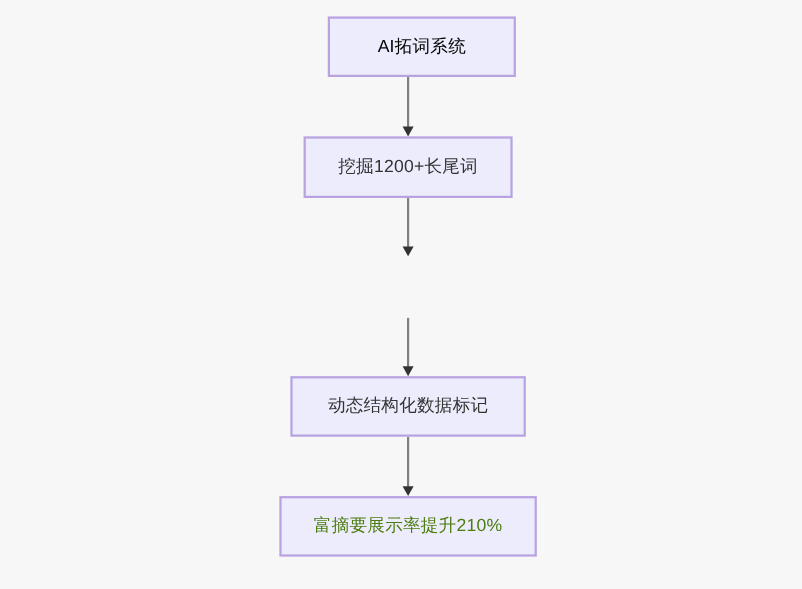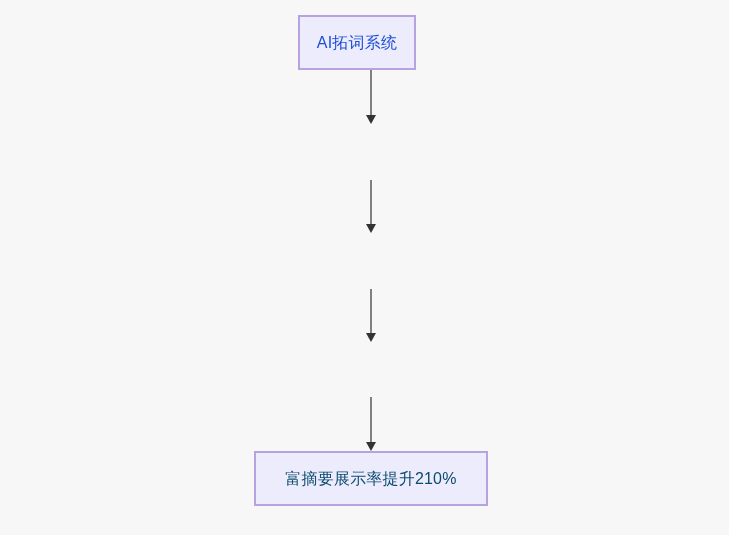--- a/index.html
+++ b/index.html
@@ -70,16 +70,18 @@
   </div>
   <div class="edge" style="left: 361px; top: 289px; width: 20px; height: 53px;">
     <div class="edge-line" style="height: 45px; background: rgb(128, 128, 128);"></div>
     <div class="edge-head" style="border-top-color: rgb(51, 51, 51);"></div>
   </div>
   <div class="edge" style="left: 361px; top: 397px; width: 20px; height: 54px;">
     <div class="edge-line" style="height: 46px; background: rgb(128, 128, 128);"></div>
     <div class="edge-head" style="border-top-color: rgb(51, 51, 51);"></div>
   </div>
 
-  <div class="node" style="left: 298px; top: 15px; width: 118px; height: 55px; background: rgb(236, 236, 252); border-color: rgb(184, 162, 224); color: #1d4ed8;">AI拓词系统</div>
-  <div class="node" style="left: 254px; top: 451px; width: 234px; height: 55px; background: rgb(236, 236, 252); border-color: rgb(184, 162, 224); color: #0c4a6e;">富摘要展示率提升210%</div>
+  <div class="node" style="left: 298px; top: 15px; width: 171px; height: 55px; background: rgb(236, 236, 252); border-color: rgb(184, 162, 224); color: #000000;">AI拓词系统</div>
+  <div class="node" style="left: 276px; top: 124px; width: 190px; height: 56px; background: rgb(236, 236, 252); border-color: rgb(184, 162, 224); color: rgb(51, 51, 51);">挖掘1200+长尾词</div>
+  <div class="node" style="left: 264px; top: 342px; width: 214px; height: 55px; background: rgb(236, 236, 252); border-color: rgb(184, 162, 224); color: rgb(51, 51, 51);">动态结构化数据标记</div>
+  <div class="node" style="left: 254px; top: 451px; width: 234px; height: 55px; background: rgb(236, 236, 252); border-color: rgb(184, 162, 224); color: #4d7c0f;">富摘要展示率提升210%</div>
 
 </div>
 
 </body></html>

